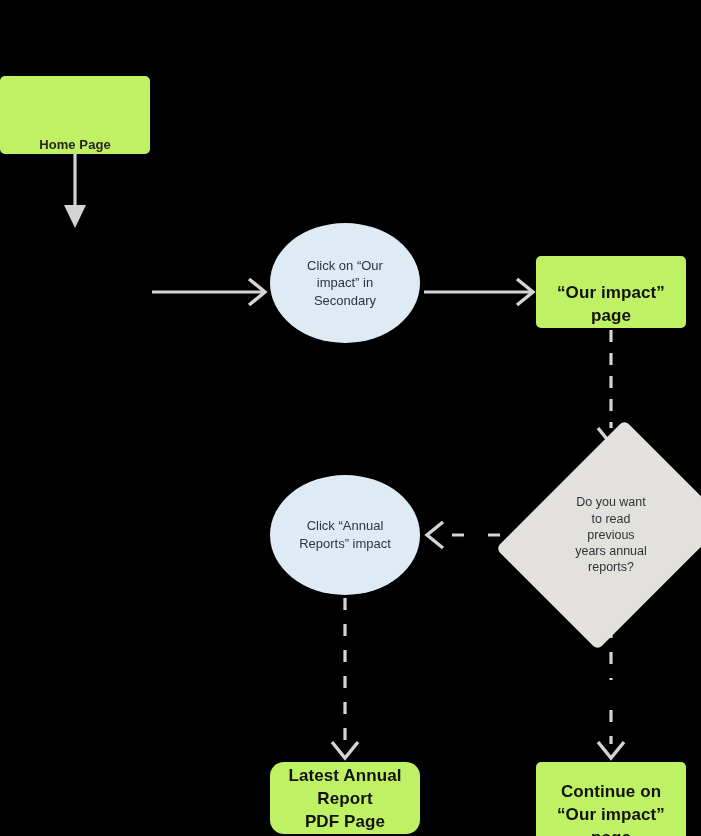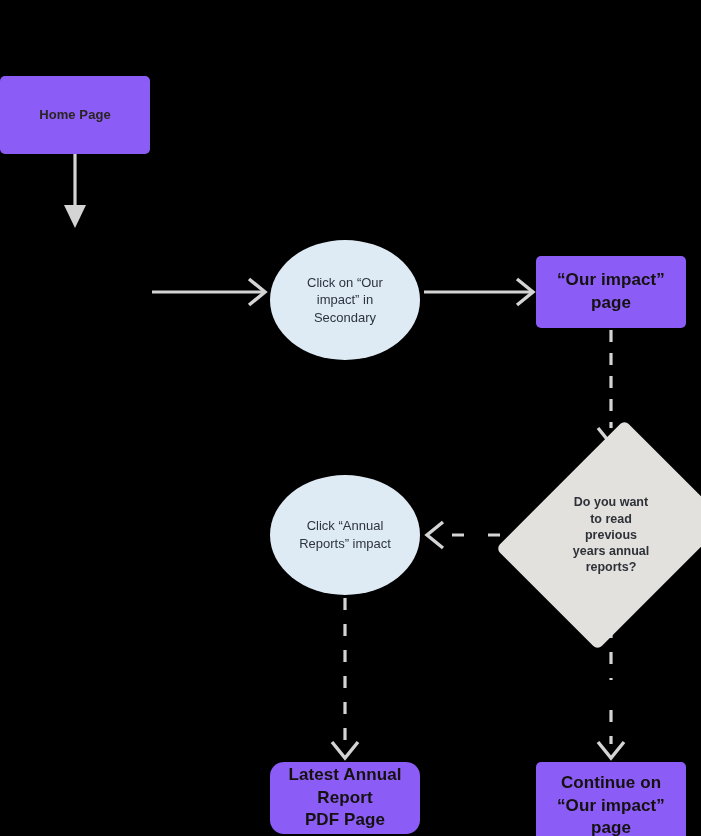--- a/index.html
+++ b/index.html
@@ -35,22 +35,23 @@
     text-align: center;
   }
   .node-label {
     display: block;
     white-space: pre-line;
     line-height: 1.35;
   }
 
   
   .node-process {
-    background: #8b5cf6;
+    background: #bef264;
     border-radius: 5px;
+    align-items: flex-end;
   }
   .node-process .node-label {
     color: #14110f;
     font-size: 17px;
     font-weight: 600;
     letter-spacing: 0.1px;
   }
   .node-process.title .node-label {
     font-size: 13px;
     color: #2a2420;
@@ -79,21 +80,21 @@
     height: 100%;
     background: #e2e1de;
     transform: rotate(45deg);
     border-radius: 6px;
   }
   .node-decision .node-label {
     position: relative;
     z-index: 2;
     color: #2e3238;
     font-size: 12.5px;
-    font-weight: 700;
+    font-weight: 400;
     line-height: 1.3;
   }
 </style>
 </head>
 <body>
 
 <div id="canvas">
 
   <svg id="edges" viewBox="0 0 701 836" width="701" height="836" xmlns="http://www.w3.org/2000/svg">
 
@@ -132,21 +133,21 @@
       <line x1="611" y1="710" x2="611" y2="744" stroke="#d4d4d4" stroke-width="3.2" stroke-dasharray="12 14"></line>
       <polyline points="598,742 611,758 624,742" fill="none" stroke="#d4d4d4" stroke-width="3.4" stroke-linecap="butt" stroke-linejoin="miter"></polyline>
     </g>
   </svg>
 
   <div class="node node-process title" style="left:0px; top:76px; width:150px; height:78px;">
     <span class="node-label">Home Page</span>
   </div>
 
 
-  <div class="node node-ellipse" style="left:270px; top:240px; width:150px; height:120px;">
+  <div class="node node-ellipse" style="left:270px; top:223px; width:150px; height:120px;">
     <span class="node-label">Click on “Our
 impact” in
 Secondary</span>
   </div>
 
   <div class="node node-process" style="left:536px; top:256px; width:150px; height:72px;">
     <span class="node-label">“Our impact” page</span>
   </div>
 
   <div class="node node-decision" style="left:539px; top:444px; width:144px; height:182px;">

